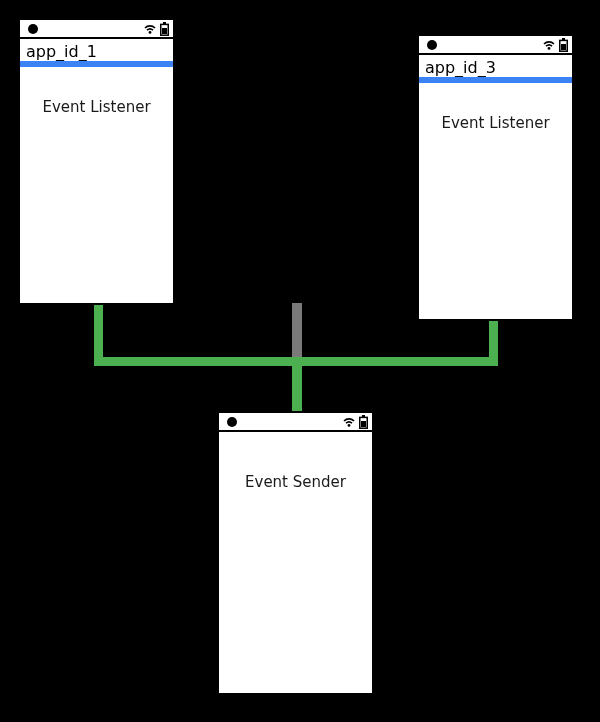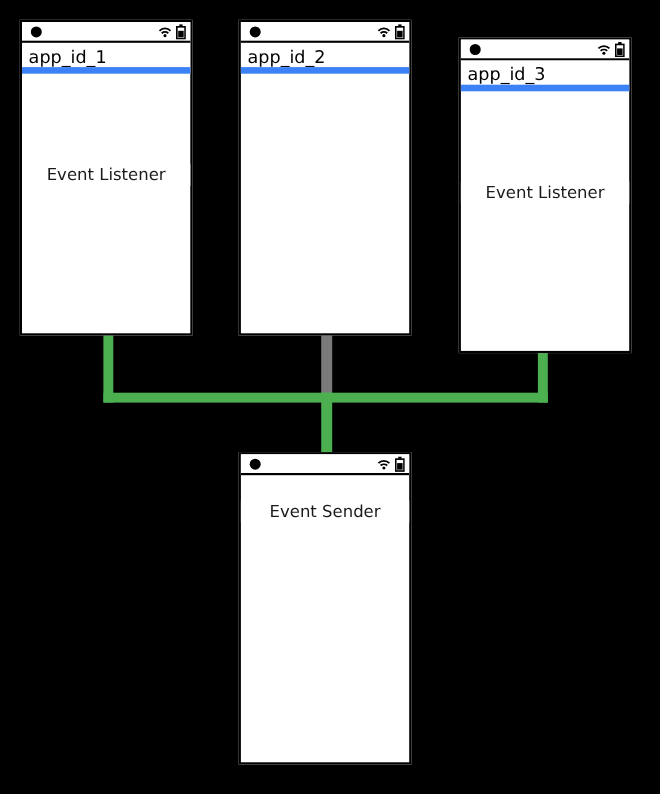--- a/index.html
+++ b/index.html
@@ -74,22 +74,22 @@
     position: relative;
     background: #ffffff;
     width: 100%;
   }
   .body-text {
     text-align: center;
     font-size: 15px;
     color: #1a1a1a;
     line-height: 20px;
   }
-  .mt-listener { margin-top: 82px; }
-  .mt-sender   { margin-top: 23px; }
+  .mt-listener { margin-top: 30px; }
+  .mt-sender   { margin-top: 40px; }
 </style>
 </head>
 <body>
 
 <div class="canvas">
 
   <div class="connector green v-app1"></div>
   <div class="connector gray v-app2"></div>
   <div class="connector green v-app3"></div>
   <div class="connector green h-trunk"></div>
@@ -110,41 +110,20 @@
           <rect x="2" y="6" width="5" height="6" fill="#000"></rect>
         </svg>
       </span>
     </div>
     <div class="titlebar">app_id_1</div>
     <div class="phone-body">
       <div class="body-text mt-listener">Event Listener</div>
     </div>
   </div>
 
-  <div class="phone phone-2">
-    <div class="statusbar">
-      <span class="cam-dot"></span>
-      <span class="st-icons">
-        <svg width="12" height="10" viewBox="0 0 12 10">
-          <path d="M1 4 A7 7 0 0 1 11 4" fill="none" stroke="#000" stroke-width="1.6"></path>
-          <path d="M3 6.2 A4.5 4.5 0 0 1 9 6.2" fill="none" stroke="#000" stroke-width="1.6"></path>
-          <circle cx="6" cy="8.4" r="1.4" fill="#000"></circle>
-        </svg>
-        <svg width="9" height="14" viewBox="0 0 9 14">
-          <rect x="3" y="0" width="3" height="2" fill="#000"></rect>
-          <rect x="0.75" y="2.4" width="7.5" height="10.8" fill="none" stroke="#000" stroke-width="1.5"></rect>
-          <rect x="2" y="6" width="5" height="6" fill="#000"></rect>
-        </svg>
-      </span>
-    </div>
-    <div class="titlebar">app_id_2</div>
-    <div class="phone-body">
-      <div class="body-text mt-listener"></div>
-    </div>
-  </div>
 
   <div class="phone phone-3">
     <div class="statusbar">
       <span class="cam-dot"></span>
       <span class="st-icons">
         <svg width="12" height="10" viewBox="0 0 12 10">
           <path d="M1 4 A7 7 0 0 1 11 4" fill="none" stroke="#000" stroke-width="1.6"></path>
           <path d="M3 6.2 A4.5 4.5 0 0 1 9 6.2" fill="none" stroke="#000" stroke-width="1.6"></path>
           <circle cx="6" cy="8.4" r="1.4" fill="#000"></circle>
         </svg>

